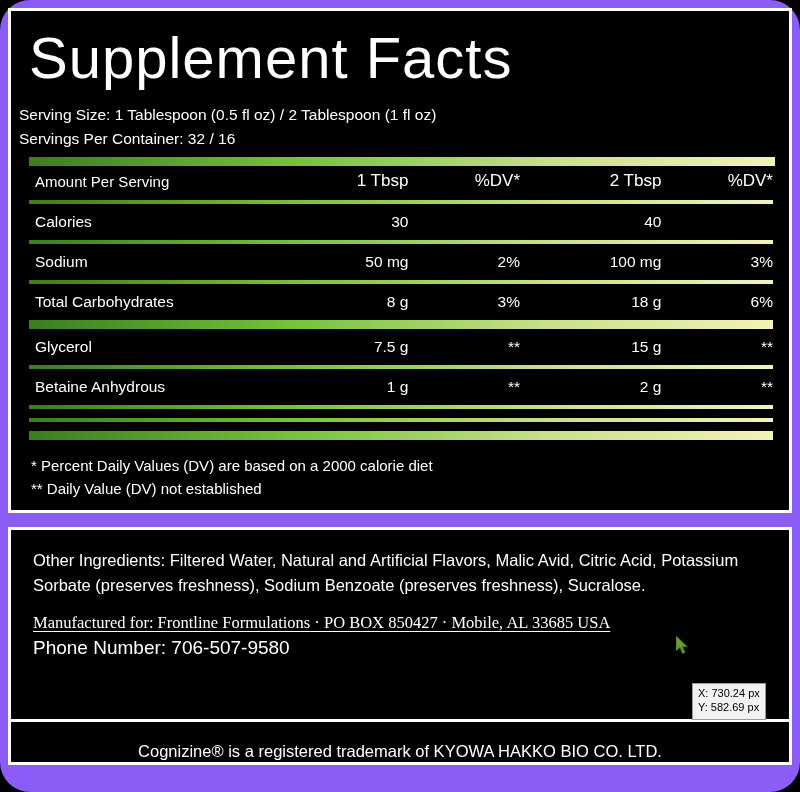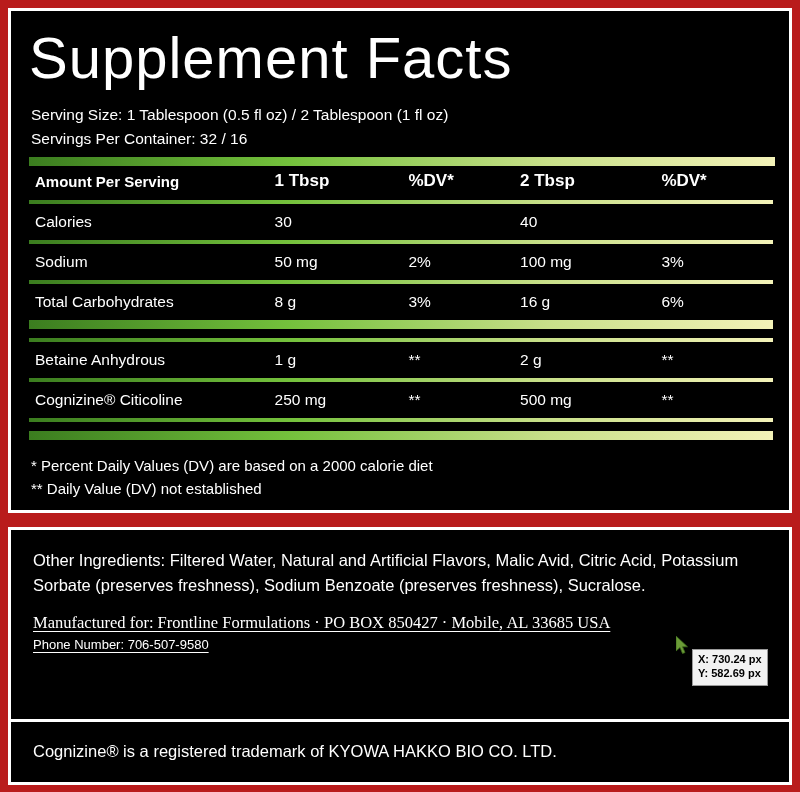--- a/index.html
+++ b/index.html
@@ -12,77 +12,78 @@
     height: 792px;
     font-family: "Liberation Sans", sans-serif;
     color: #ffffff;
     position: relative;
     overflow: hidden;
   }
   .page {
     position: relative;
     width: 800px;
     height: 792px;
-    background: #b91c1c;
+    background: #8b5cf6;
     box-sizing: border-box;
+    border-radius: 30px;
   }
 
   
   .panel {
     position: absolute;
     left: 8px;
     right: 8px;
     border: 3px solid #ffffff;
     box-sizing: border-box;
     background: #000000;
   }
   #panel-facts { top: 8px; height: 505px; }
   #panel-ingredients { top: 527px; height: 219px; }
-  #panel-trademark { top: 719px; height: 66px; }
+  #panel-trademark { top: 719px; height: 46px; text-align: center; }
 
   .title {
     font-size: 58px;
     font-weight: 400;
     letter-spacing: 1px;
     line-height: 1;
     margin: 18px 0 0 18px;
     white-space: nowrap;
   }
 
   .serving-lines {
-    margin: 16px 0 0 20px;
+    margin: 16px 0 0 8px;
     font-size: 15.5px;
     line-height: 1.55;
   }
 
   .rule-grad {
     height: 9px;
     margin: 6px 14px 0 18px;
     background: linear-gradient(to right, #3b7d1f 0%, #74c13c 35%, #c9e08a 70%, #f3f2b8 100%);
   }
 
   table.facts {
     width: calc(100% - 34px);
     margin: 0 14px 0 18px;
     border-collapse: collapse;
     table-layout: fixed;
     font-size: 15.5px;
   }
   table.facts th, table.facts td {
     padding: 5px 0 4px 0;
     font-weight: normal;
-    text-align: left;
+    text-align: right;
     vertical-align: middle;
   }
   table.facts th.h-name, table.facts td.c-name {
     text-align: left;
     padding-left: 6px;
   }
   table.facts th {
-    font-weight: bold;
+    font-weight: normal;
     font-size: 15px;
   }
   table.facts th.h-col {
     font-size: 17px;
   }
   col.c1 { width: 33%; }
   col.c2 { width: 18%; }
   col.c3 { width: 15%; }
   col.c4 { width: 19%; }
   col.c5 { width: 15%; }
@@ -112,22 +113,21 @@
   .mfg {
     margin: 12px 22px 0 22px;
     font-size: 16.5px;
     line-height: 1.55;
     text-decoration: underline;
     text-underline-offset: 3px;
     font-family: Liberation Serif, serif;
   }
   .phone {
     margin: 2px 22px 0 22px;
-    font-size: 13px;
-    text-decoration: underline;
+    font-size: 19px;
     text-underline-offset: 3px;
   }
 
   
   .tm {
     margin: 20px 22px 0 22px;
     font-size: 16.5px;
   }
 
   
@@ -135,30 +135,29 @@
     position: absolute;
     left: 676px;
     top: 636px;
     width: 16px;
     height: 20px;
     pointer-events: none;
   }
   .coord-box {
     position: absolute;
     left: 692px;
-    top: 649px;
+    top: 683px;
     background: #f2f2f2;
     border: 1px solid #9a9a9a;
     color: #000000;
     font-family: "Liberation Sans", sans-serif;
     font-size: 11px;
     line-height: 1.25;
     padding: 3px 5px 4px 5px;
     white-space: nowrap;
-    font-weight: bold;
   }
 </style>
 </head>
 <body>
 
 <div class="page">
 
   <section class="panel" id="panel-facts">
     <h1 class="title">Supplement Facts</h1>
 
@@ -216,55 +215,55 @@
         <tr class="sep-row">
             <td colspan="5">
               <div></div>
             </td>
           </tr>
 
         <tr>
           <td class="c-name">Total Carbohydrates</td>
           <td>8 g</td>
           <td>3%</td>
-          <td>16 g</td>
+          <td>18 g</td>
           <td>6%</td>
         </tr>
         <tr class="sep-row sep-row-thick">
             <td colspan="5">
               <div></div>
             </td>
           </tr>
 
+        <tr>
+          <td class="c-name">Glycerol</td>
+          <td>7.5 g</td>
+          <td>**</td>
+          <td>15 g</td>
+          <td>**</td>
+        </tr>
         <tr class="sep-row">
             <td colspan="5">
               <div></div>
             </td>
           </tr>
 
         <tr>
           <td class="c-name">Betaine Anhydrous</td>
           <td>1 g</td>
           <td>**</td>
           <td>2 g</td>
           <td>**</td>
         </tr>
         <tr class="sep-row">
             <td colspan="5">
               <div></div>
             </td>
           </tr>
 
-        <tr>
-          <td class="c-name">Cognizine® Citicoline</td>
-          <td>250 mg</td>
-          <td>**</td>
-          <td>500 mg</td>
-          <td>**</td>
-        </tr>
         <tr class="sep-row">
             <td colspan="5">
               <div></div>
             </td>
           </tr>
 
         <tr class="sep-row sep-row-thick">
             <td colspan="5">
               <div></div>
             </td>

